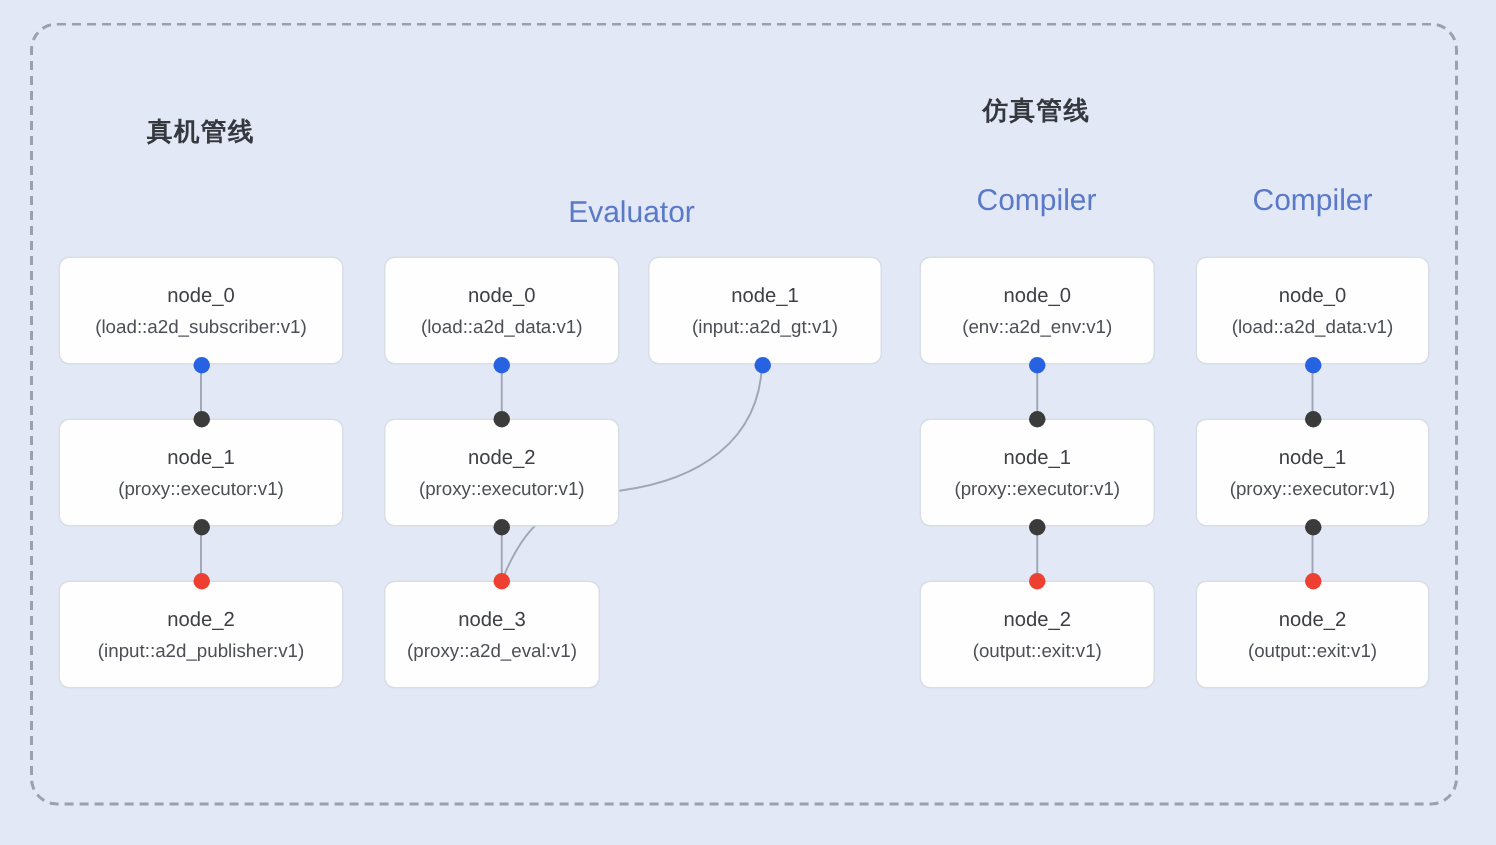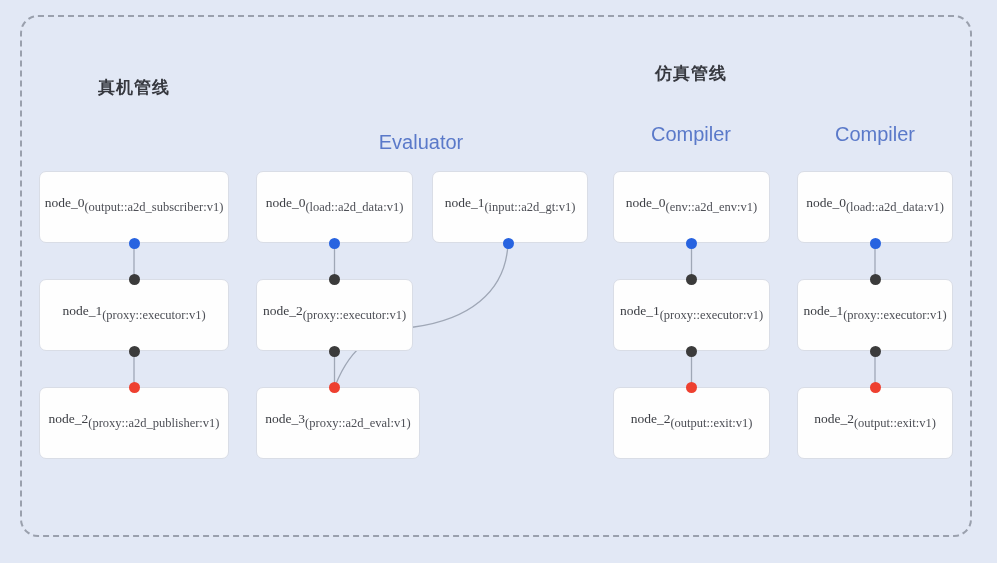--- a/index.html
+++ b/index.html
@@ -47,24 +47,24 @@
     color: #5a79c9;
     z-index: 2;
   }
   .node-box {
     position: absolute;
     background: #fefefe;
     border: 1px solid #d9dde6;
     border-radius: 7px;
     z-index: 2;
     display: flex;
+    flex-direction: column;
     align-items: center;
     justify-content: center;
     box-sizing: border-box;
-    font-family: Liberation Serif, serif;
   }
   .node-name {
     font-size: 13.5px;
     color: #3e4046;
     line-height: 1.0;
     margin-bottom: 8px;
   }
   .node-type {
     font-size: 12.5px;
     color: #4d4f56;
@@ -90,48 +90,48 @@
       <path d="M 508 243 C 506 294 466 320 414 327 C 374 332 352 344 335.5 385" fill="none" stroke="#9fa7b6" stroke-width="1.3"></path>
       <path d="M 691.5 243 L 691.5 279" fill="none" stroke="#9fa7b6" stroke-width="1.3"></path>
       <path d="M 691.5 351 L 691.5 387" fill="none" stroke="#9fa7b6" stroke-width="1.3"></path>
       <path d="M 875 243 L 875 279" fill="none" stroke="#9fa7b6" stroke-width="1.3"></path>
       <path d="M 875 351 L 875 387" fill="none" stroke="#9fa7b6" stroke-width="1.3"></path>
     </svg>
 
 <div class="title-cn" style="left: 24px; top: 76px;">真机管线</div>
     <div class="node-box" style="left: 39px; top: 171px; width: 190px; height: 72px;">
       <div class="node-name">node_0</div>
-      <div class="node-type">(output::a2d_subscriber:v1)</div>
+      <div class="node-type">(load::a2d_subscriber:v1)</div>
     </div>
     <div class="node-box" style="left: 39px; top: 279px; width: 190px; height: 72px;">
       <div class="node-name">node_1</div>
       <div class="node-type">(proxy::executor:v1)</div>
     </div>
     <div class="node-box" style="left: 39px; top: 387px; width: 190px; height: 72px;">
       <div class="node-name">node_2</div>
-      <div class="node-type">(proxy::a2d_publisher:v1)</div>
+      <div class="node-type">(input::a2d_publisher:v1)</div>
     </div>
     <div class="port-dot" style="left: 128.5px; top: 237.5px; background: rgb(39, 99, 224);"></div>
     <div class="port-dot" style="left: 128.5px; top: 273.5px; background: rgb(59, 59, 59);"></div>
     <div class="port-dot" style="left: 128.5px; top: 345.5px; background: rgb(59, 59, 59);"></div>
     <div class="port-dot" style="left: 128.5px; top: 381.5px; background: rgb(238, 64, 48);"></div>
     <div class="title-en" style="left: 311px; top: 131px;">Evaluator</div>
     <div class="node-box" style="left: 256px; top: 171px; width: 157px; height: 72px;">
       <div class="node-name">node_0</div>
       <div class="node-type">(load::a2d_data:v1)</div>
     </div>
     <div class="node-box" style="left: 432px; top: 171px; width: 156px; height: 72px;">
       <div class="node-name">node_1</div>
       <div class="node-type">(input::a2d_gt:v1)</div>
     </div>
     <div class="node-box" style="left: 256px; top: 279px; width: 157px; height: 72px;">
       <div class="node-name">node_2</div>
       <div class="node-type">(proxy::executor:v1)</div>
     </div>
-    <div class="node-box" style="left: 256px; top: 387px; width: 164px; height: 72px;">
+    <div class="node-box" style="left: 256px; top: 387px; width: 144px; height: 72px;">
       <div class="node-name">node_3</div>
       <div class="node-type">(proxy::a2d_eval:v1)</div>
     </div>
     <div class="port-dot" style="left: 329px; top: 237.5px; background: rgb(39, 99, 224);"></div>
     <div class="port-dot" style="left: 502.5px; top: 237.5px; background: rgb(39, 99, 224);"></div>
     <div class="port-dot" style="left: 329px; top: 273.5px; background: rgb(59, 59, 59);"></div>
     <div class="port-dot" style="left: 329px; top: 345.5px; background: rgb(59, 59, 59);"></div>
     <div class="port-dot" style="left: 329px; top: 381.5px; background: rgb(238, 64, 48);"></div>
     <div class="title-cn" style="left: 581px; top: 62px;">仿真管线</div>
     <div class="title-en" style="left: 581px; top: 123px;">Compiler</div>

